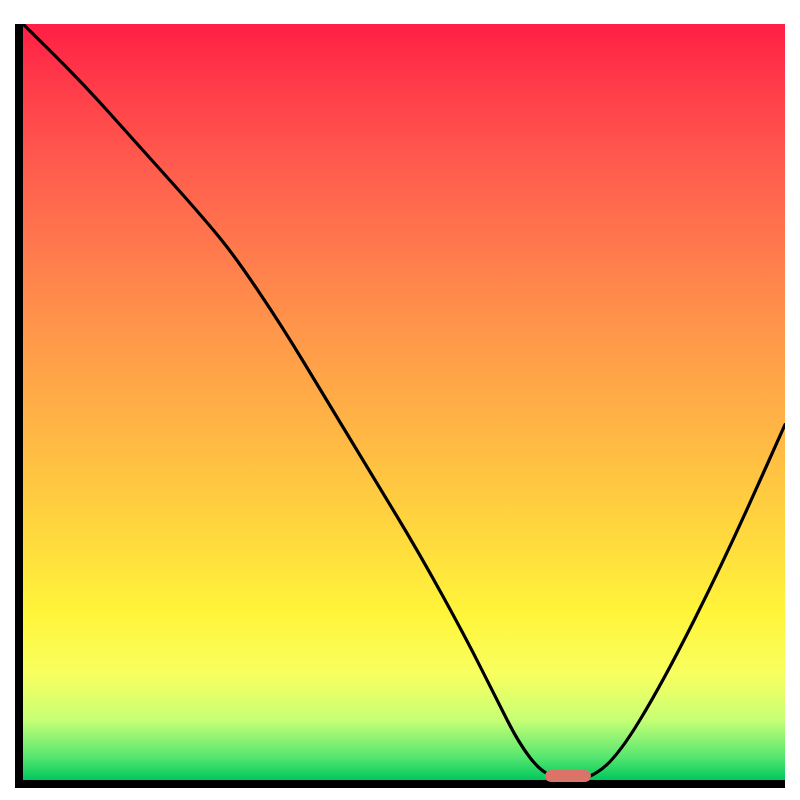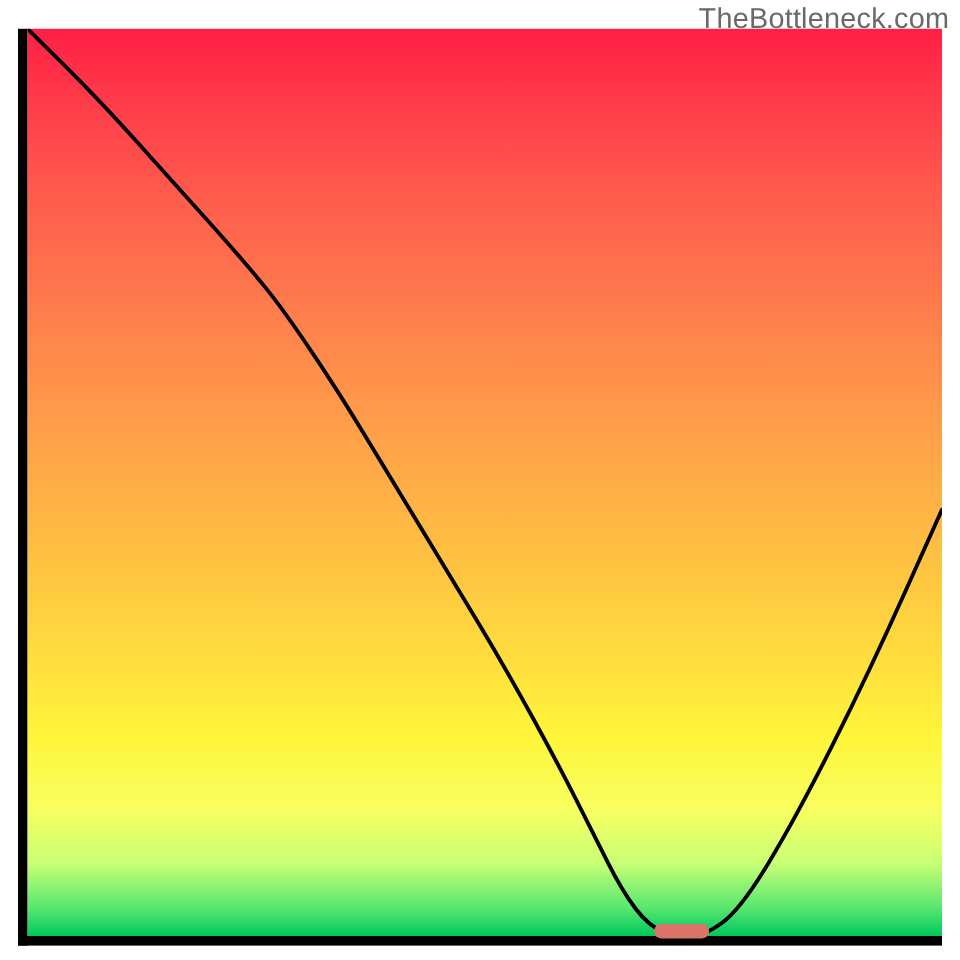--- a/index.html
+++ b/index.html
@@ -77,21 +77,20 @@
     height: 12px;
     background: #db7369;
     border-radius: 6px;
   }
 </style>
 </head>
 <body>
 
 <div class="stage">
 
-  <div class="watermark">TheBottleneck.com</div>
 
   <div class="plot-frame">
 
     <div class="gradient"></div>
 
     <svg class="curve" viewBox="0 0 762 756" preserveAspectRatio="none">
       <path id="curve-path" d="M 0.0 0.0 Q 0.0 0.0 30.5 30.2 Q 61.0 60.5 91.4 94.5 Q 121.9 128.5 152.4 162.5 Q 182.9 196.6 198.1 215.5 Q 213.4 234.4 236.2 268.4 Q 259.1 302.4 281.9 340.2 Q 304.8 378.0 327.7 415.8 Q 350.5 453.6 373.4 491.4 Q 396.2 529.2 419.1 570.8 Q 442.0 612.4 457.2 642.6 Q 472.4 672.8 483.9 695.5 Q 495.3 718.2 506.7 733.3 Q 518.2 748.4 529.6 752.2 Q 541.0 756.0 552.5 756.0 Q 563.9 756.0 579.1 744.7 Q 594.4 733.3 617.2 695.5 Q 640.1 657.7 670.6 597.2 Q 701.0 536.8 731.5 468.7 T 762.0 400.7"></path>
     </svg>
 
     <div id="marker" class="marker" style="width: 45.72px; left: 521.97px; bottom: -2px;"></div>

